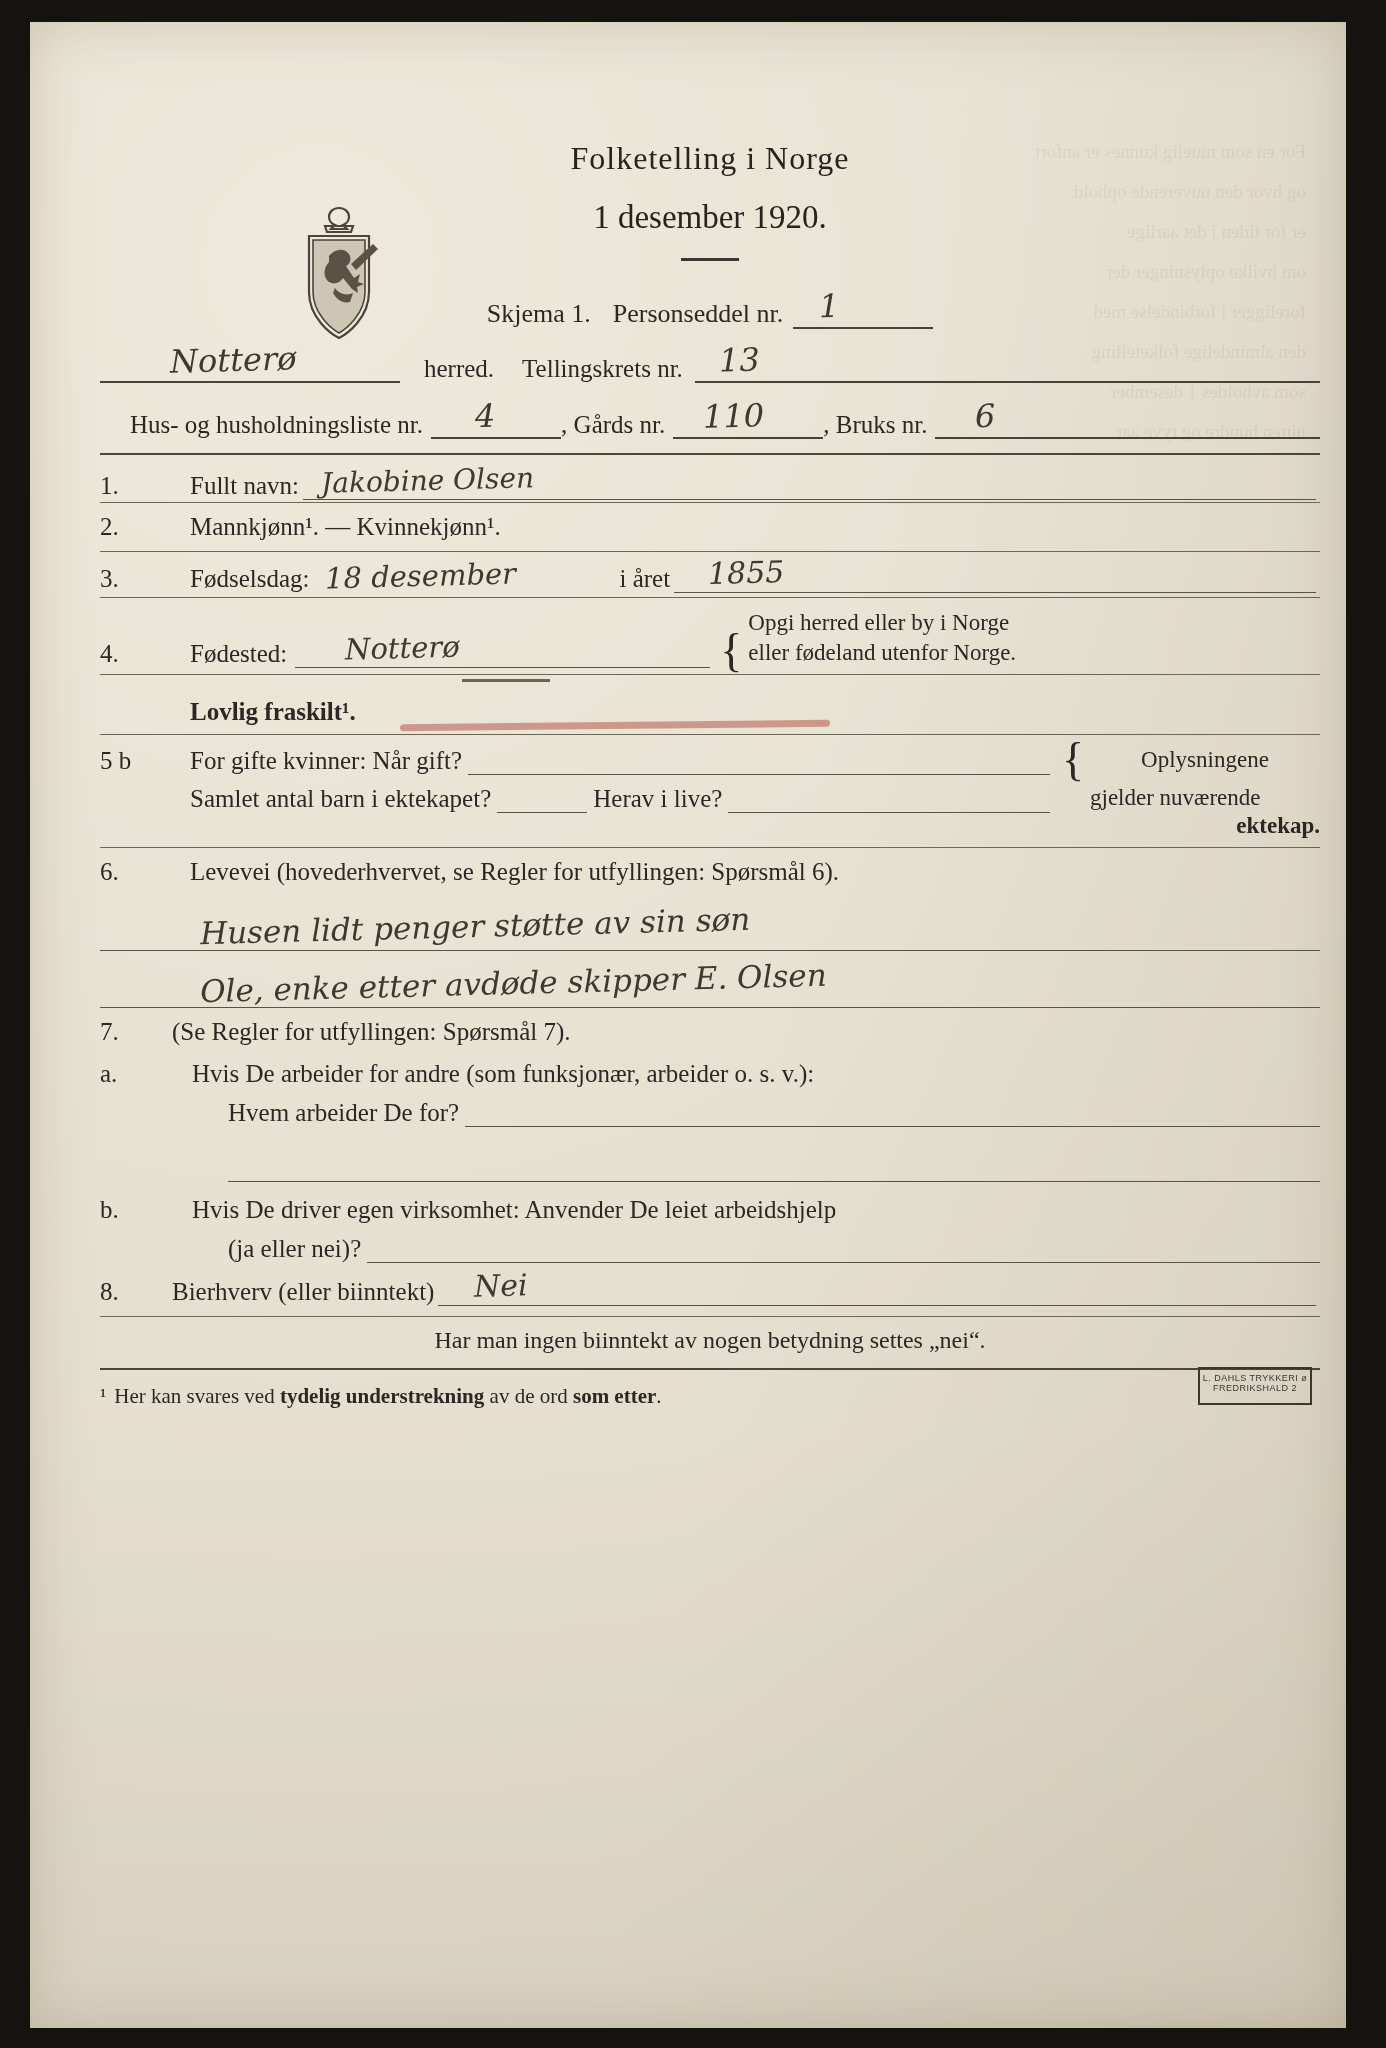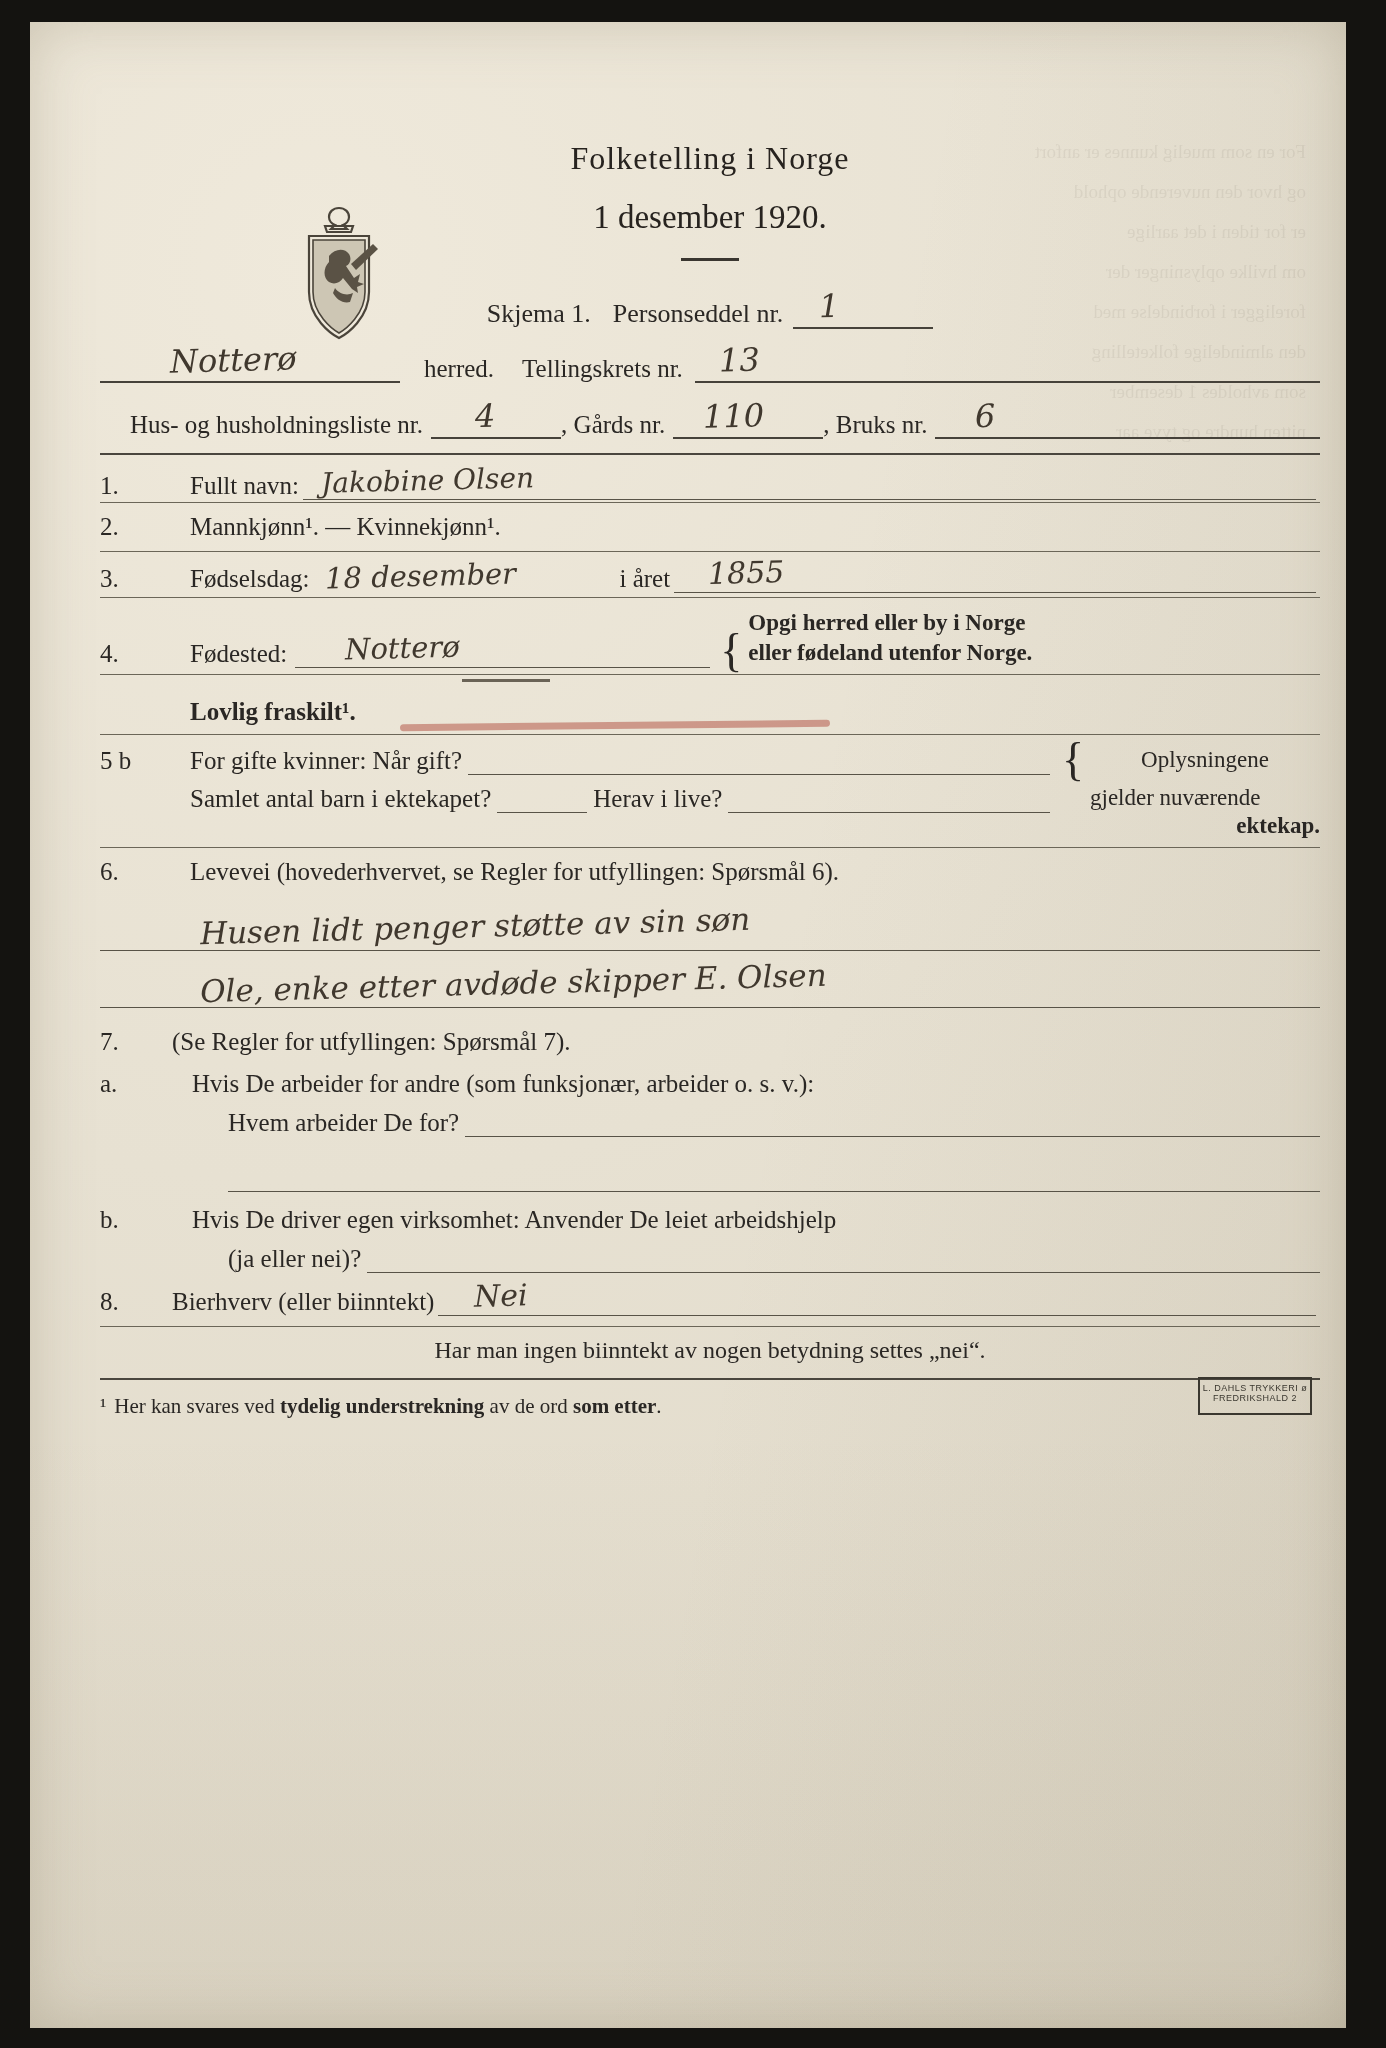--- a/index.html
+++ b/index.html
@@ -207,21 +207,21 @@
       <div class="underline-red" style="left:300px;top:660px;"></div>
       <hr class="hr-thin" style="margin-top:4px">
 
       <div class="qrow">
         <span class="num">4.</span>
         <span class="lbl" style="margin-left:42px;">Fødested:</span>
         <span style="position:relative;width:415px;border-bottom:1.6px solid #585347;height:32px;margin-left:8px;">
           <span class="hw" style="position:absolute;left:50px;bottom:2px;font-size:29px;">Notterø</span>
         </span>
         <span class="brace" style="margin:0 6px 2px 10px;">{</span>
-        <span class="note" style="display:block;font-weight:bold;">
+        <span class="note" style="display:block;">
           <span style="display:block;">Opgi herred eller by i Norge</span>
           <span style="display:block;">eller fødeland utenfor Norge.</span>
         </span>
       </div>
       <hr class="hr-thin" style="margin-top:6px">
 
       <div class="underline-hand" style="position:relative;left:362px;top:-6px;width:88px;"></div>
       <div class="qrow" style="margin-top:10px;">
         <span class="num" style="flex:0 0 66px;width:66px;"></span>
         <span class="lbl" style="margin-left:24px;font-weight:bold;">Lovlig fraskilt¹.</span>
@@ -257,21 +257,21 @@
       </div>
       <div style="position:relative;height:56px;border-bottom:1.6px solid #585347;margin-top:8px;">
         <span class="hw" style="position:absolute;left:100px;bottom:6px;font-size:31px;">Husen lidt penger støtte av sin søn</span>
       </div>
       <div style="position:relative;height:56px;border-bottom:1.6px solid #585347;">
         <span class="hw" style="position:absolute;left:100px;bottom:6px;font-size:31px;">Ole, enke etter avdøde skipper E. Olsen</span>
       </div>
 
       <div class="qrow" style="margin-top:10px;">
         <span class="num">7.</span>
-        <span class="lbl" style="margin-left:24px;margin-top:10px;">(Se Regler for utfyllingen:  Spørsmål 7).</span>
+        <span class="lbl" style="margin-left:24px;">(Se Regler for utfyllingen:  Spørsmål 7).</span>
       </div>
       <div class="qrow" style="margin-top:14px;">
         <span style="width:92px;flex:0 0 92px;">a.</span>
         <span class="lbl">Hvis De arbeider for andre (som funksjonær, arbeider o. s. v.):</span>
       </div>
       <div class="qrow" style="margin-top:10px;">
         <span style="width:128px;flex:0 0 128px;"></span>
         <span class="lbl">Hvem arbeider De for?</span>
         <span style="flex:1;border-bottom:1.6px solid #585347;height:28px;margin-left:6px;"></span>
       </div>

